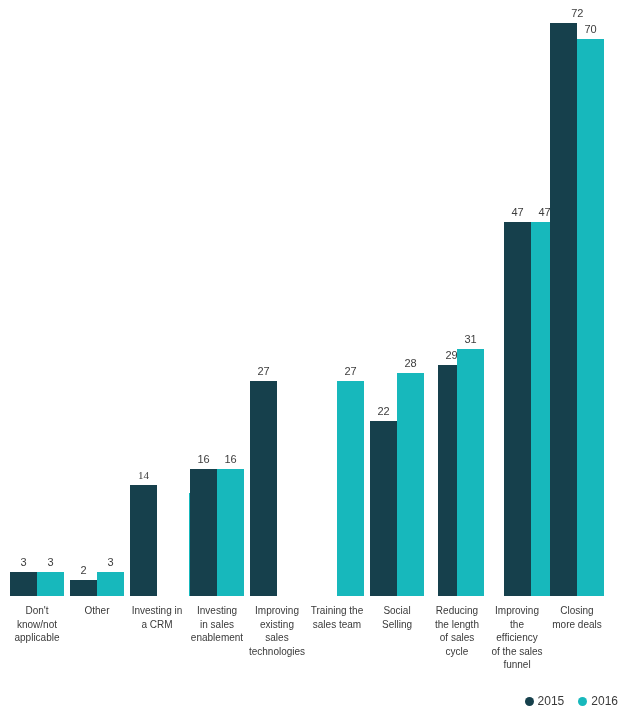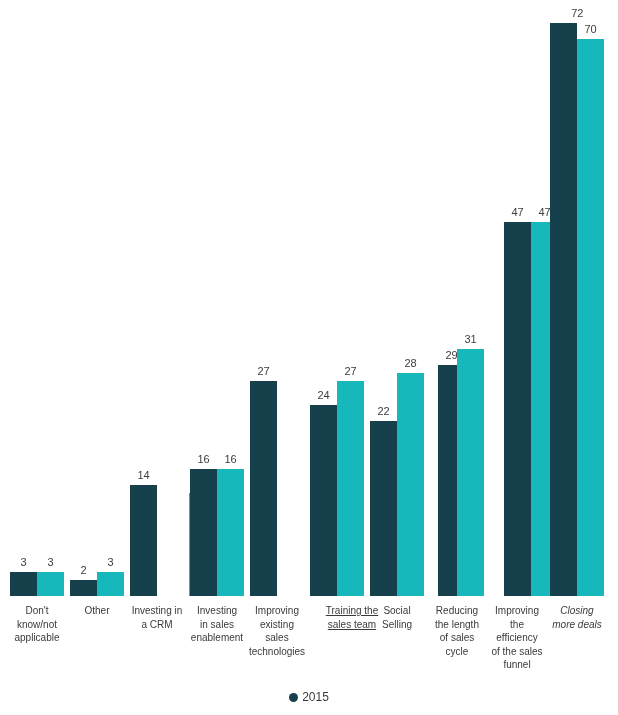--- a/index.html
+++ b/index.html
@@ -76,23 +76,22 @@
   }
   
   #legend {
     position: absolute;
     left: 0;
     top: 690px;
     width: 618px;
     height: 22px;
     display: flex;
     align-items: center;
-    justify-content: space-between;
+    justify-content: flex-end;
     gap: 14px;
-    flex-direction: column;
   }
   .legend-item {
     display: flex;
     align-items: center;
     gap: 4px;
   }
   .legend-dot {
     width: 9px;
     height: 9px;
     border-radius: 50%;
@@ -127,21 +126,21 @@
           <div class="bar-value" style="bottom: 18.92px;">2</div>
         </div>
         <div class="bar-wrap" style="left: 27px; height: 595px;">
           <div class="bar s2016" style="height: 23.88px; background: rgb(23, 184, 188);"></div>
           <div class="bar-value" style="bottom: 26.88px;">3</div>
         </div>
       </div>
       <div class="group" style="left: 130px; width: 54px;">
         <div class="bar-wrap" style="left: 0px; height: 595px;">
           <div class="bar s2015" style="height: 111.44px; background: rgb(22, 64, 76);"></div>
-          <div class="bar-value" style="bottom: 114.44px;">14</div>
+          <div class="bar-value" style="bottom: 114.44px; font-family: Liberation Serif, serif;">14</div>
         </div>
         <div class="bar-wrap" style="left: 27px; height: 595px; margin-left: 32px;">
           <div class="bar s2016" style="height: 103.48px; background: rgb(23, 184, 188);"></div>
           <div class="bar-value" style="bottom: 106.48px;">13</div>
         </div>
       </div>
       <div class="group" style="left: 190px; width: 54px;">
         <div class="bar-wrap" style="left: 0px; height: 595px;">
           <div class="bar s2015" style="height: 127.36px; background: rgb(22, 64, 76);"></div>
           <div class="bar-value" style="bottom: 130.36px;">16</div>
@@ -151,24 +150,20 @@
           <div class="bar-value" style="bottom: 130.36px;">16</div>
         </div>
       </div>
       <div class="group" style="left: 250px; width: 54px;">
         <div class="bar-wrap" style="left: 0px; height: 595px;">
           <div class="bar s2015" style="height: 214.92px; background: rgb(22, 64, 76);"></div>
           <div class="bar-value" style="bottom: 217.92px;">27</div>
         </div>
       </div>
       <div class="group" style="left: 310px; width: 54px;">
-        <div class="bar-wrap" style="left: 0px; height: 595px;">
-          <div class="bar s2015" style="height: 191.04px; background: rgb(22, 64, 76);"></div>
-          <div class="bar-value" style="bottom: 194.04px;">24</div>
-        </div>
         <div class="bar-wrap" style="left: 27px; height: 595px;">
           <div class="bar s2016" style="height: 214.92px; background: rgb(23, 184, 188);"></div>
           <div class="bar-value" style="bottom: 217.92px;">27</div>
         </div>
       </div>
       <div class="group" style="left: 370px; width: 54px;">
         <div class="bar-wrap" style="left: 0px; height: 595px;">
           <div class="bar s2015" style="height: 175.12px; background: rgb(22, 64, 76);"></div>
           <div class="bar-value" style="bottom: 178.12px;">22</div>
         </div>
@@ -226,42 +221,42 @@
         <div>Investing</div>
         <div>in sales</div>
         <div>enablement</div>
       </div>
       <div class="cat-label" style="left: 247px;">
         <div>Improving</div>
         <div>existing</div>
         <div>sales</div>
         <div>technologies</div>
       </div>
-      <div class="cat-label" style="left: 322px; text-decoration: underline;">
+      <div class="cat-label" style="left: 307px;">
         <div>Training the</div>
         <div>sales team</div>
       </div>
       <div class="cat-label" style="left: 367px;">
         <div>Social</div>
         <div>Selling</div>
       </div>
       <div class="cat-label" style="left: 427px;">
         <div>Reducing</div>
         <div>the length</div>
         <div>of sales</div>
         <div>cycle</div>
       </div>
       <div class="cat-label" style="left: 487px;">
         <div>Improving</div>
         <div>the</div>
         <div>efficiency</div>
         <div>of the sales</div>
         <div>funnel</div>
       </div>
-      <div class="cat-label" style="left: 547px; font-style: italic;">
+      <div class="cat-label" style="left: 547px;">
         <div>Closing</div>
         <div>more deals</div>
       </div>
     </div>
 
   <div id="legend">
       <div class="legend-item">
         <span class="legend-dot" style="background: rgb(22, 64, 76);"></span>
         <span class="legend-text">2015</span>
       </div>

